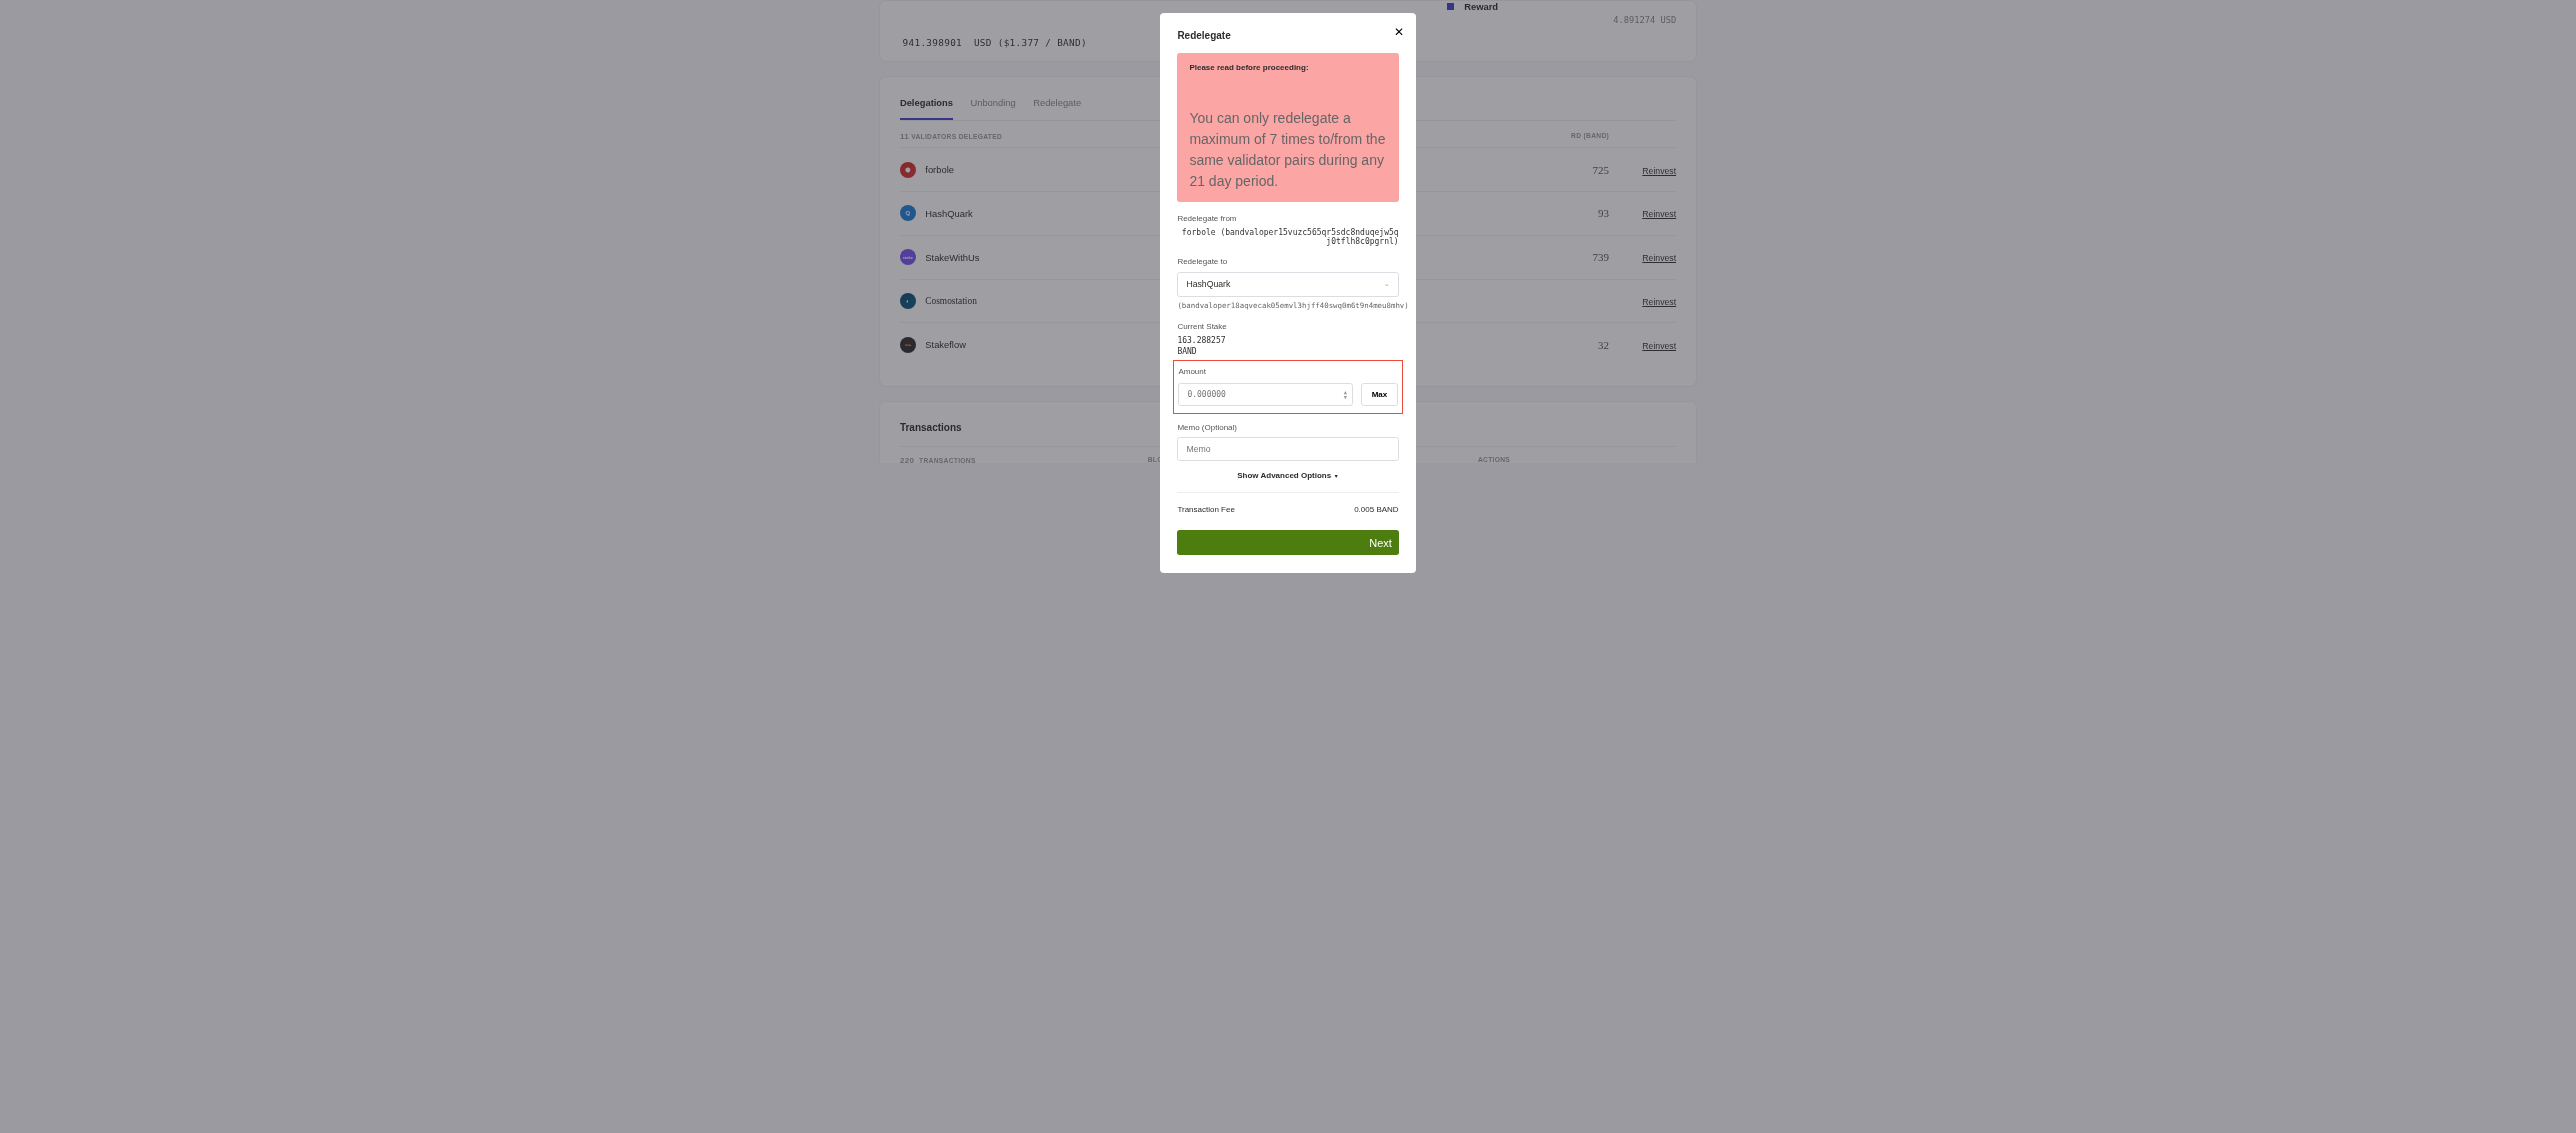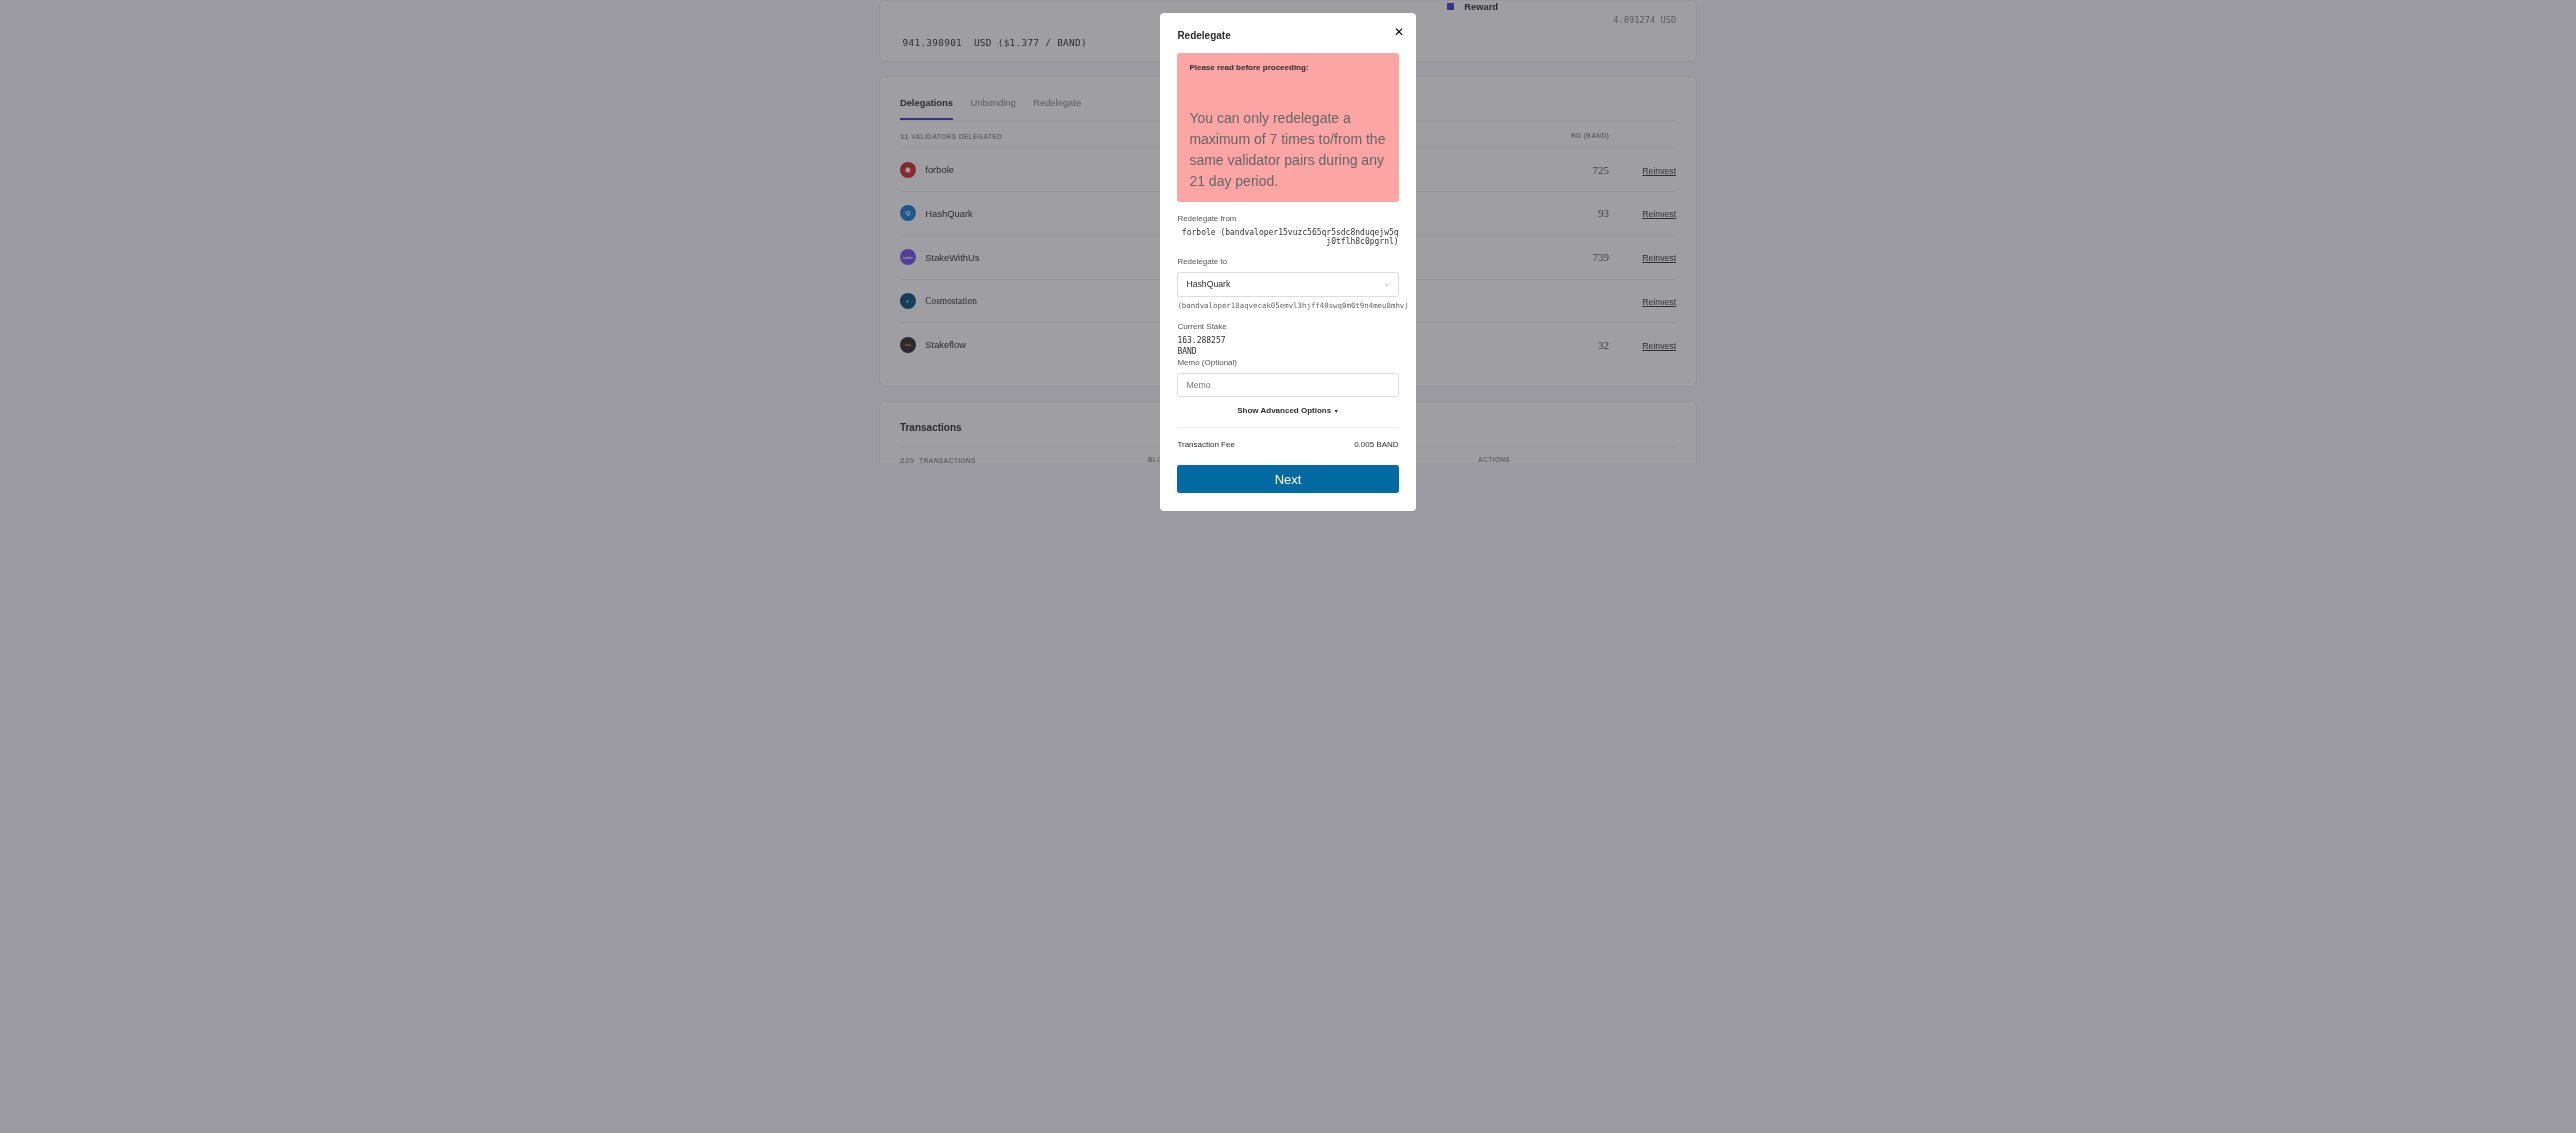--- a/index.html
+++ b/index.html
@@ -368,28 +368,29 @@
       display: flex;
       justify-content: space-between;
       font-size: 8px;
       padding-top: 12px;
       border-top: 0.7px solid #eee;
       margin-bottom: 16px;
     }
     
     .next-btn {
       width: 100%;
-      background: #0369a1;
+      background: #4d7c0f;
       color: #fff;
       border: none;
       border-radius: 2.7px;
       padding: 6.7px;
-      font-size: 13px;
+      font-size: 11px;
       font-weight: 500;
       cursor: pointer;
+      text-align: right;
     }
     
     .icon-forbole { background: linear-gradient(135deg, #c92a2a, #e03131); }
     .icon-hashquark { background: #1c7ed6; }
     .icon-stakewithus { background: #7950f2; }
     .icon-cosmostation { background: linear-gradient(135deg, #0c4a6e, #075985); }
     .icon-stakeflow { background: #2c2c2c; }
     
     .icon-inner {
       width: 100%;
@@ -529,20 +530,30 @@
     <div class="select-input">
       <span>HashQuark</span>
       <span class="chevron">⌄</span>
     </div>
     <div class="address-text">(bandvaloper18aqvecak05emvl3hjff40swq0m6t9n4meu8mhv)</div>
     
     <div class="field-label">Current Stake</div>
     <div class="stake-value">163.288257</div>
     <div class="stake-unit">BAND</div>
     
+    <div class="highlight-box">
+      <div class="field-label" style="margin-bottom: 6.7px;">Amount</div>
+      <div class="amount-row">
+        <div class="amount-input">
+          <input class="amount-input-inner" type="text" placeholder="0.000000" style="">
+          <div class="spinner-arrows">▲<br>▼</div>
+        </div>
+        <button class="max-btn">Max</button>
+      </div>
+    </div>
     
     <div class="field-label">Memo (Optional)</div>
     <input class="text-input" type="text" placeholder="Memo" style="">
     
     <div class="advanced-link">
       <span>Show Advanced Options</span> <span style="font-size:5.4px;">▼</span>
     </div>
     
     <div class="fee-row">
       <span>Transaction Fee</span>

